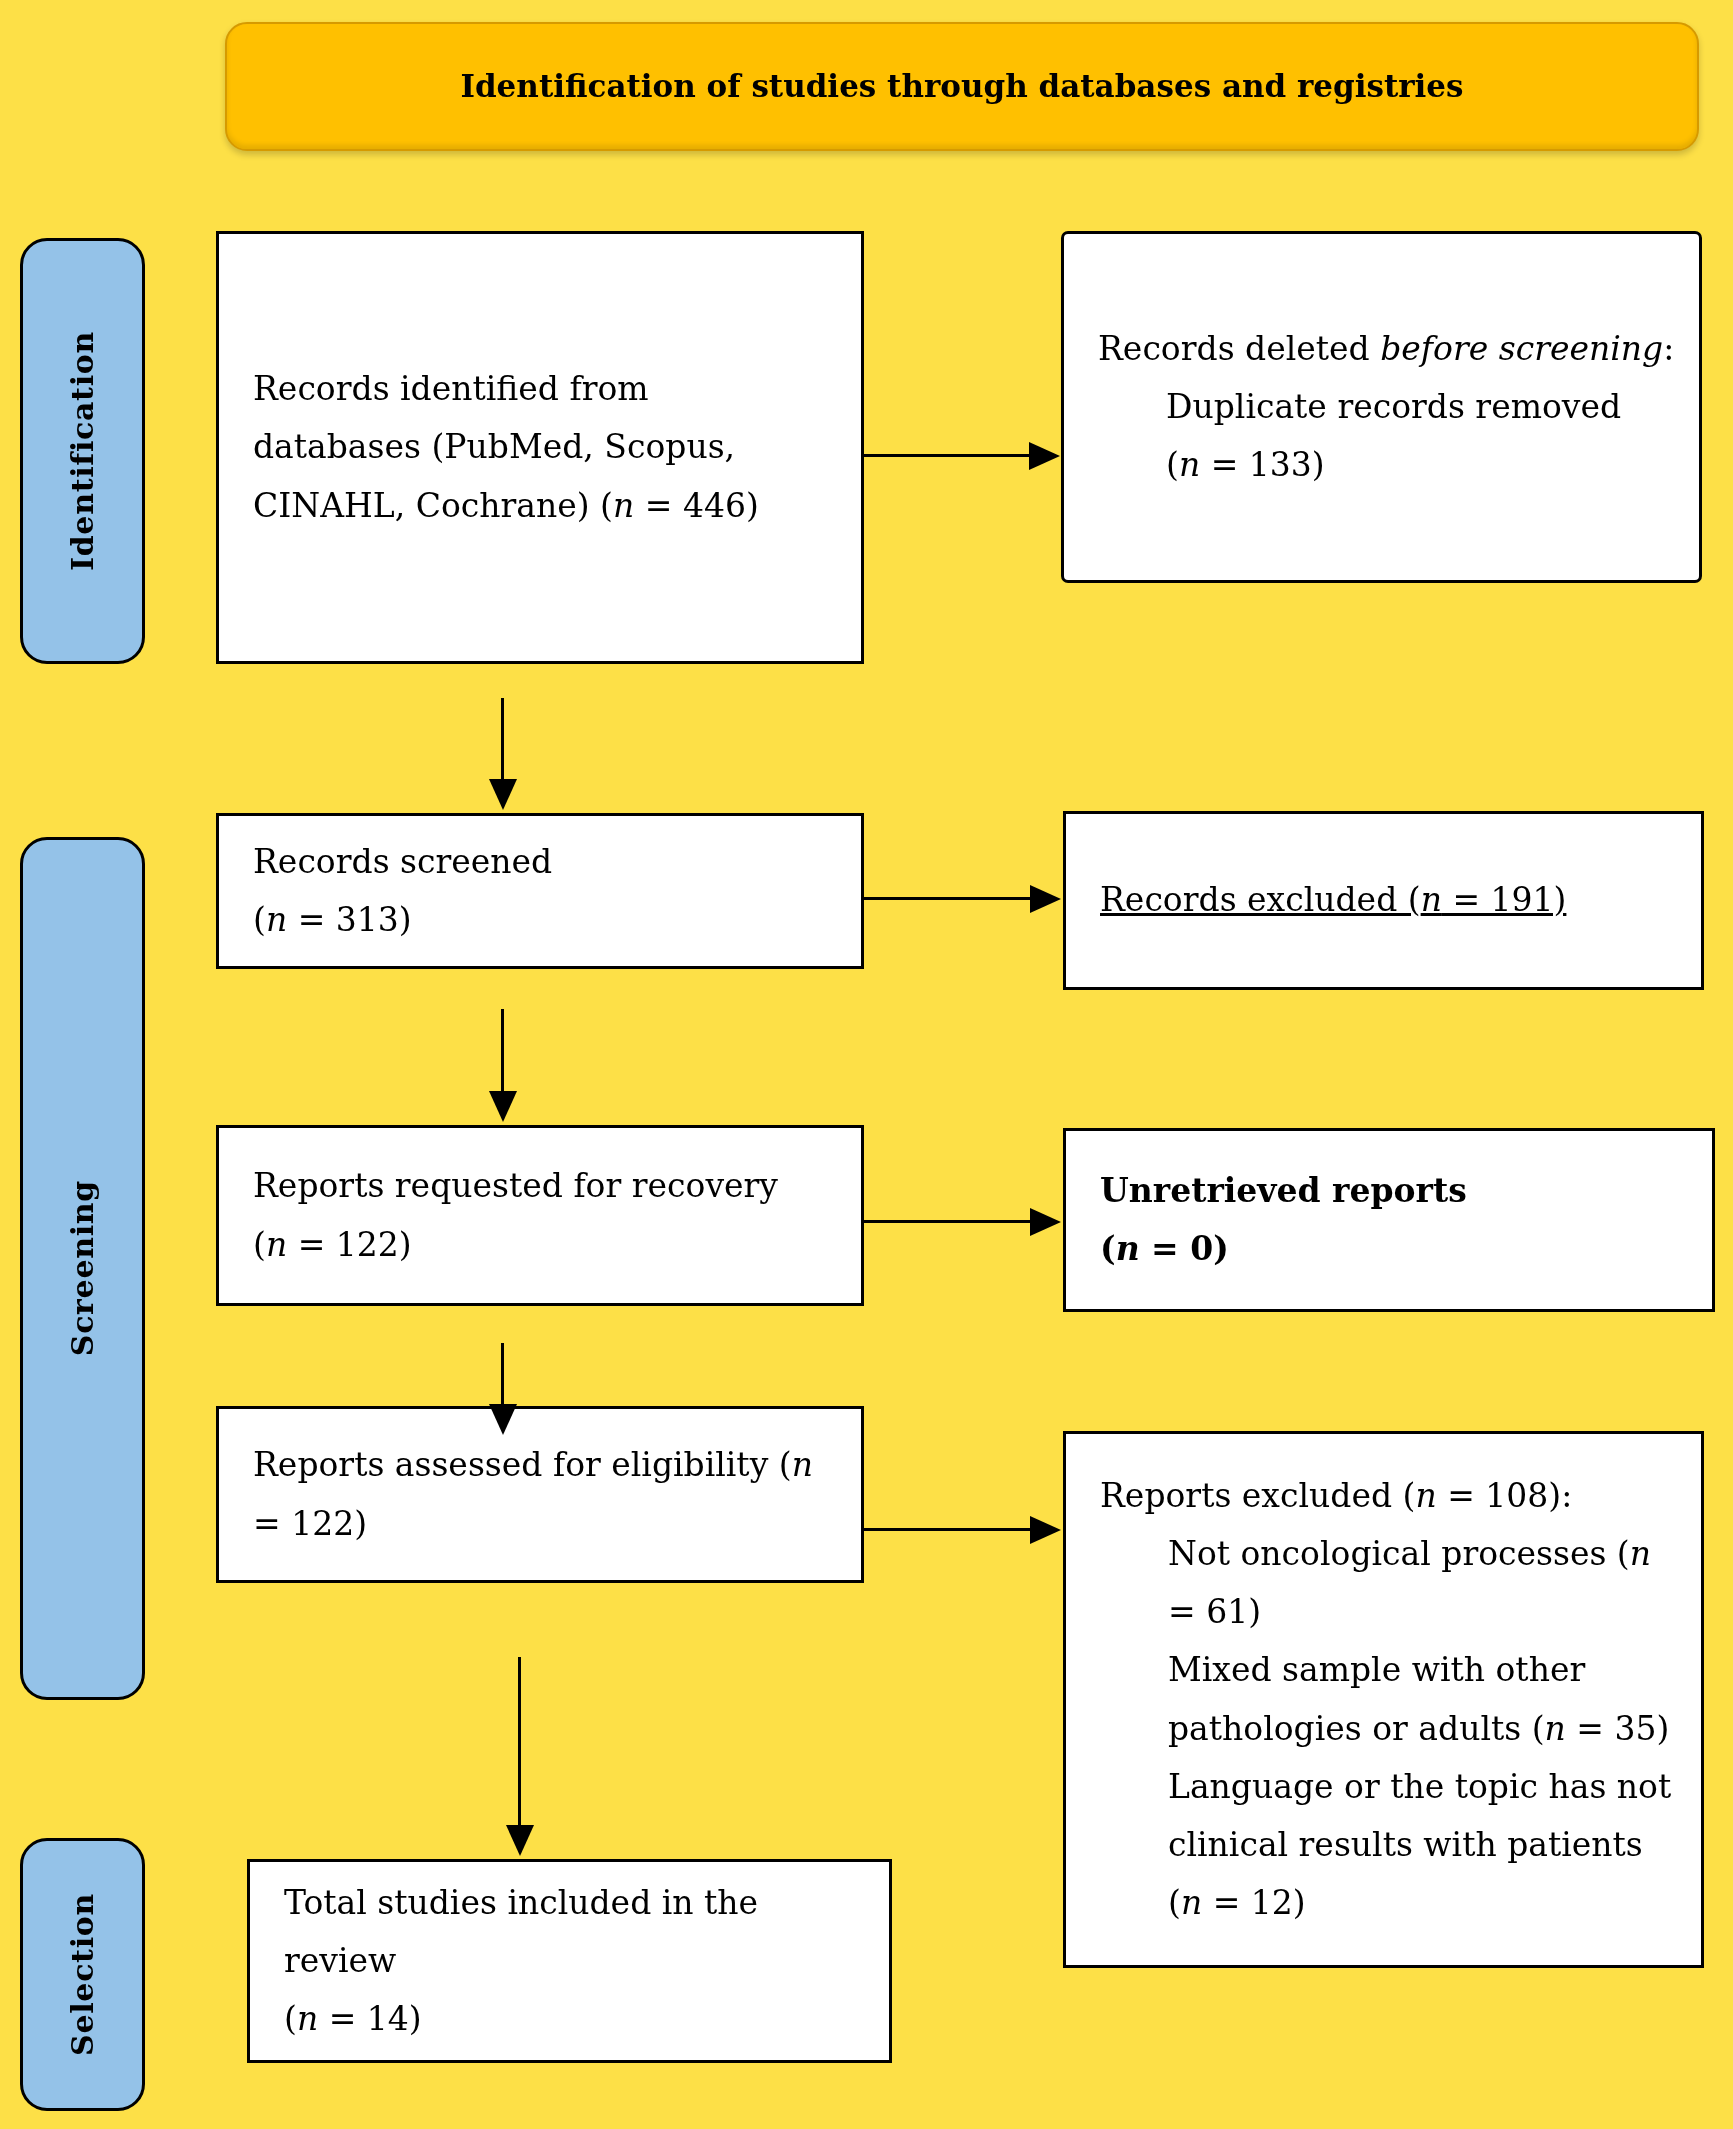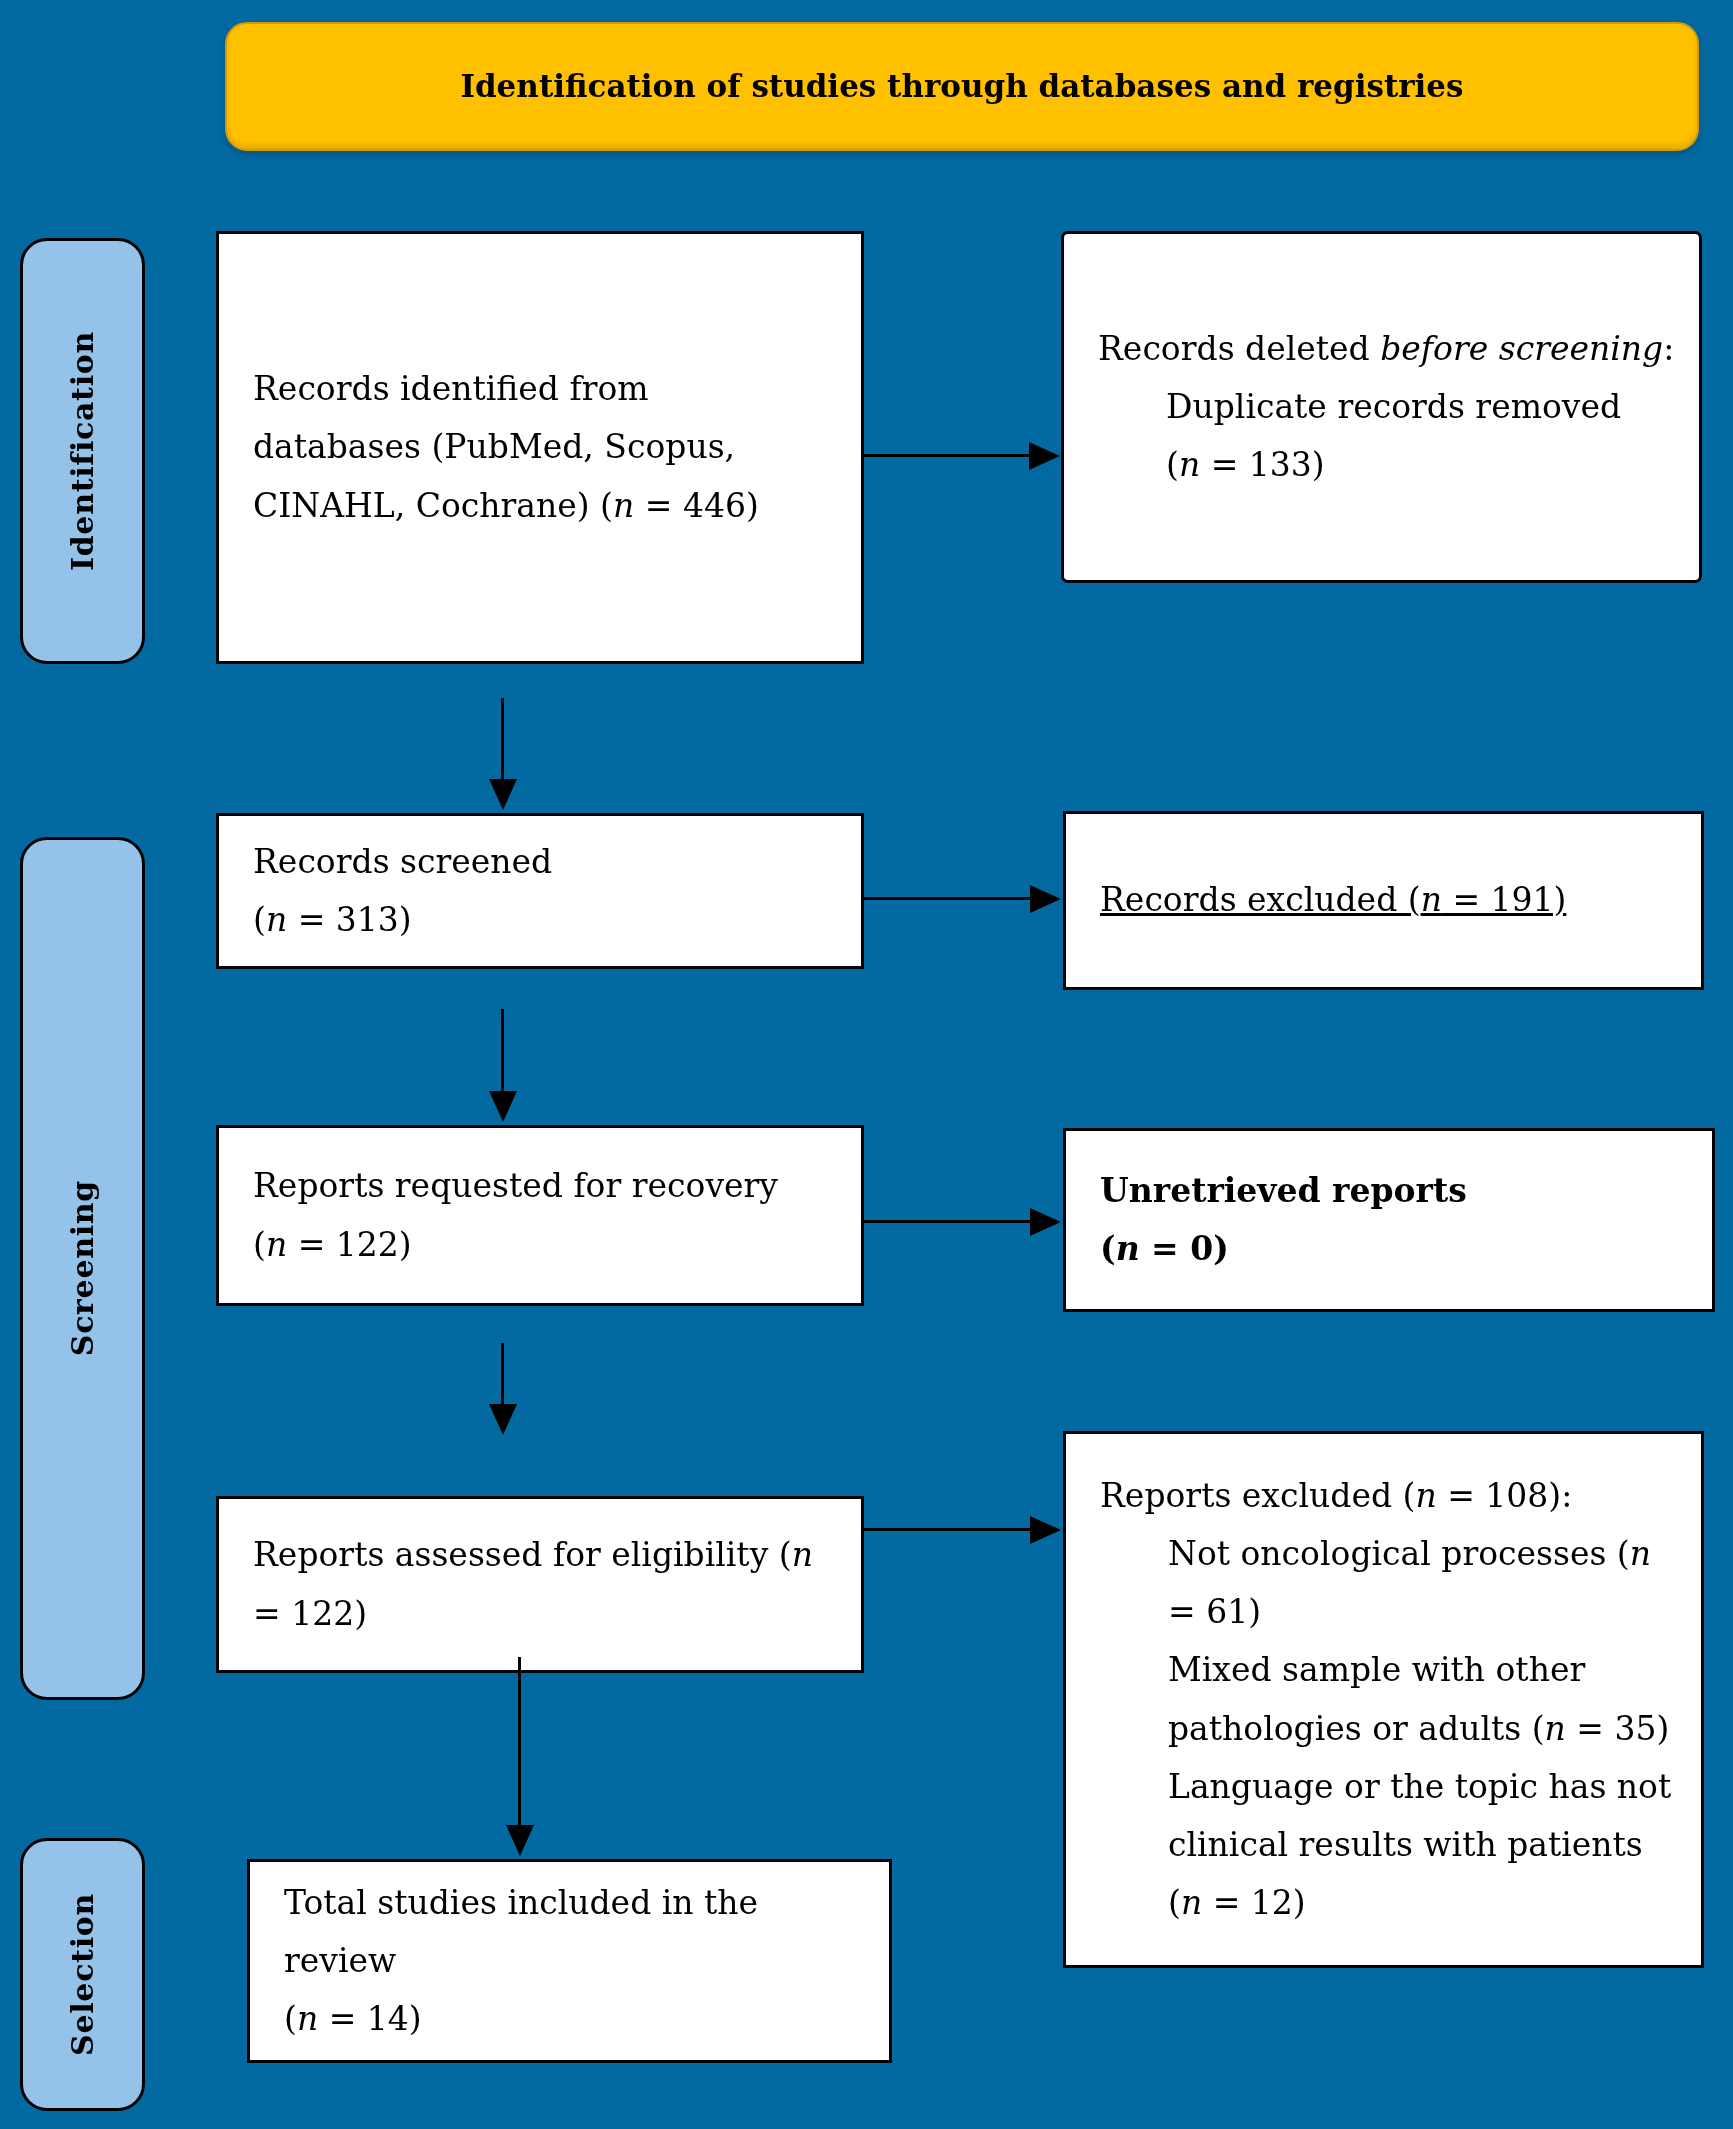--- a/index.html
+++ b/index.html
@@ -1,20 +1,20 @@
 <!DOCTYPE html>
 <html style="font-size:10.4px"><head>
 <meta charset="utf-8">
 <style>
   html, body { margin: 0; padding: 0; background: #ffffff; }
   .page {
     position: relative;
     width: 1733px;
     height: 2129px;
-    background: #0369a1;
+    background: #fde047;
     font-family: "DejaVu Serif", "Liberation Serif", serif;
     color: #000;
   }
 
   
   .banner {
     position: absolute;
     left: 225px; top: 21.5px;
     width: 1474px; height: 129px;
     background: #FFC000;
@@ -59,21 +59,21 @@
     padding: 13px 23px 13px 34px;
     font-size: 33px;
     line-height: 1.76;
   }
   #box-records-identified { left: 216px;  top: 231px;  width: 648px; height: 433px; }
   #box-records-deleted    { left: 1061px; top: 231px;  width: 641px; height: 352px; border-radius: 7px; }
   #box-records-screened   { left: 216px;  top: 813px; width: 648px; height: 156px; }
   #box-records-excluded   { left: 1063px; top: 811px; width: 641px; height: 179px; text-decoration: underline; }
   #box-reports-requested  { left: 216px;  top: 1125px; width: 648px; height: 181px; }
   #box-unretrieved        { left: 1063px; top: 1128px; width: 652px; height: 184px; font-weight: bold; }
-  #box-reports-assessed   { left: 216px;  top: 1496px; width: 648px; height: 177px; }
+  #box-reports-assessed   { left: 216px;  top: 1406px; width: 648px; height: 177px; }
   #box-reports-excluded   { left: 1063px; top: 1431px; width: 641px; height: 537px; }
   #box-total-included     { left: 247px;  top: 1859px; width: 645px; height: 204px; }
 
   .line { white-space: nowrap; }
   .line.indent { margin-left: 68px; }
   .it { font-style: italic; }
 
   
   .varrow {
     position: absolute;

